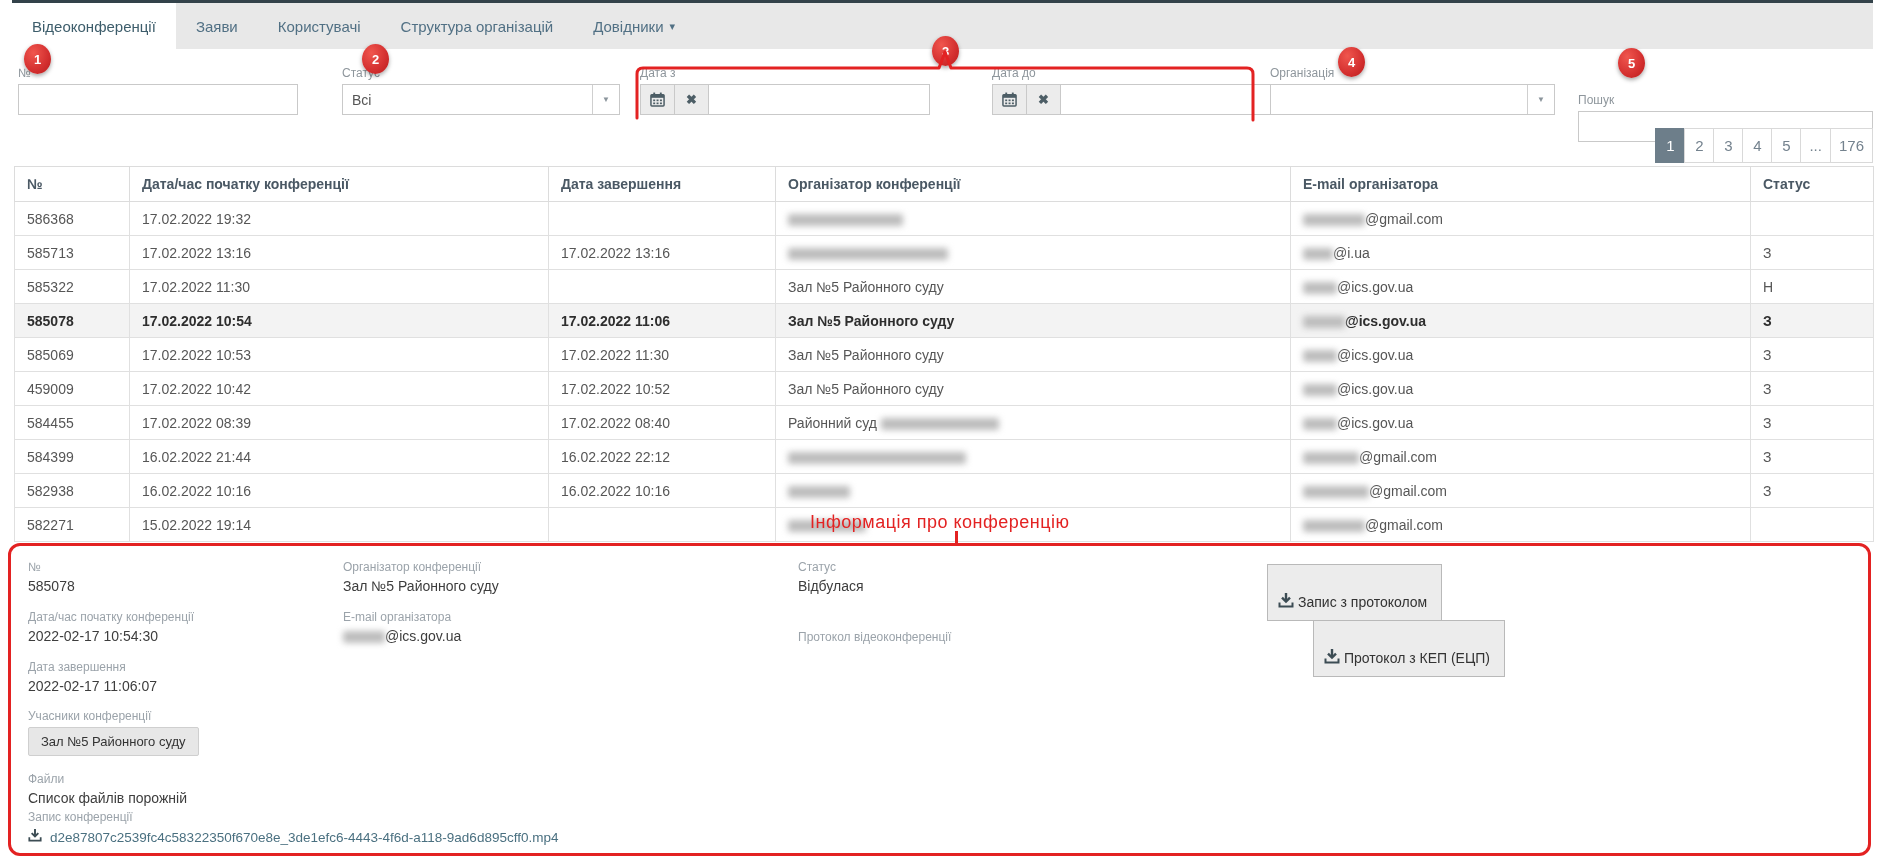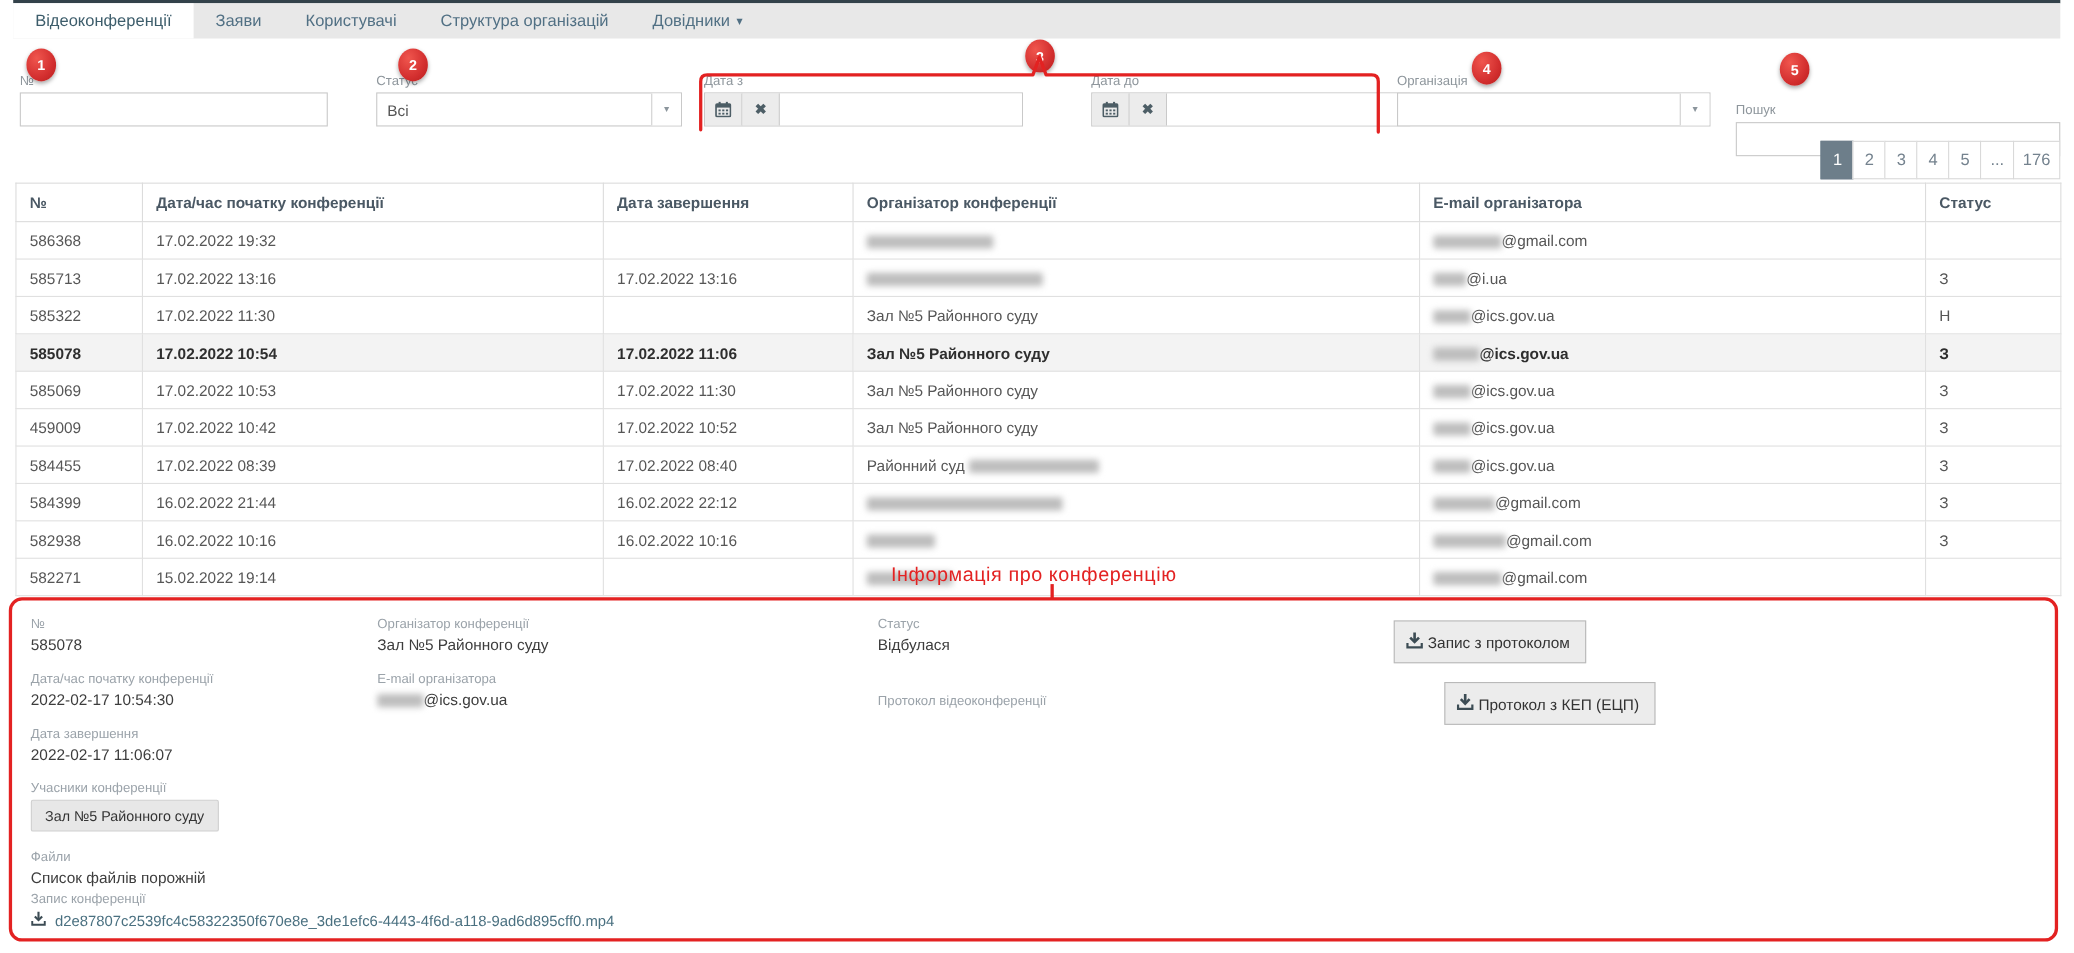--- a/index.html
+++ b/index.html
@@ -1,20 +1,20 @@
 <!DOCTYPE html>
 <html><head>
 <meta charset="utf-8">
 <style>
   html,body{margin:0;padding:0;background:#fff;font-family:"Liberation Sans",sans-serif;}
   .screen{position:relative;width:1885px;height:866px;overflow:hidden;background:#fff;}
 
   
   .topstrip{position:absolute;left:12px;top:0;width:1861px;height:3px;background:#33424a;}
-  .tabsbar{position:absolute;left:12px;top:3px;width:1861px;height:32px;background:#e8e8e8;display:flex;align-items:stretch;}
+  .tabsbar{position:absolute;left:12px;top:3px;width:1861px;height:46px;background:#e8e8e8;display:flex;align-items:stretch;}
   .tab{display:flex;align-items:center;padding:0 20px;font-size:15px;color:#517084;cursor:pointer;white-space:nowrap;}
   .tab.active{background:#fff;color:#3d5d6b;}
   .tab .caret{margin-left:6px;font-size:11px;color:#517084;}
 
   
   .filter{position:absolute;top:66px;}
   .flabel{font-size:12px;color:#8e969c;height:15px;margin-bottom:3px;}
   .control{height:31px;box-sizing:border-box;background:#fff;border:1px solid #c9c9c9;}
   .textinput{width:100%;}
   .selectbox{display:flex;align-items:center;justify-content:space-between;}
@@ -37,21 +37,21 @@
   td{padding:7px 12px;border:1px solid #e0e0e0;white-space:nowrap;overflow:hidden;height:19px;}
   tr.selected td{background:#f3f3f3;font-weight:bold;color:#2e2e2e;}
   .blur{display:inline-block;height:12px;border-radius:2px;background:#bdbdbd;filter:blur(3px);vertical-align:middle;}
 
   
   .detail-panel{position:absolute;left:8px;top:543px;width:1863px;height:313px;box-sizing:border-box;border:3px solid #e32222;border-radius:12px;background:#fff;}
   .field{position:absolute;}
   .flab{font-size:12px;color:#9ba3aa;margin-bottom:4px;white-space:nowrap;}
   .fval{font-size:14px;color:#3d3d3d;white-space:nowrap;}
   .chip{display:inline-block;background:#e7e7e7;border:1px solid #cfcfcf;border-radius:2px;padding:6px 12px;font-size:13px;color:#333;cursor:pointer;}
-  .dl-btn{position:absolute;display:inline-flex;align-items:center;gap:4px;background:#ececec;border:1px solid #b9b9b9;padding:9px 14px 9px 10px;font-size:14px;color:#333;cursor:pointer;}
+  .dl-btn{position:absolute;display:inline-flex;align-items:center;gap:4px;background:#ececec;border:1px solid #b9b9b9;padding:27px 14px 9px 10px;font-size:14px;color:#333;cursor:pointer;}
   .mp4row{display:flex;align-items:center;gap:8px;}
   .mp4name{font-size:13.5px;color:#4a7080;cursor:pointer;}
 
   
   .anno-circle{position:absolute;width:27px;height:30px;border-radius:50%;background:radial-gradient(ellipse at 35% 30%, #f0564e, #d32f2f 60%, #b71c1c);box-shadow:0 2px 4px rgba(0,0,0,.35);color:#fff;font-size:13px;font-weight:bold;display:flex;align-items:center;justify-content:center;z-index:60;}
   .anno-text{position:absolute;left:810px;top:512px;font-size:18px;color:#e32222;z-index:60;letter-spacing:.5px;}
   .anno-tick{position:absolute;left:955px;top:531px;width:3px;height:13px;background:#e32222;z-index:60;}
   .anno-svg{position:absolute;z-index:60;}
 </style>
 </head>

